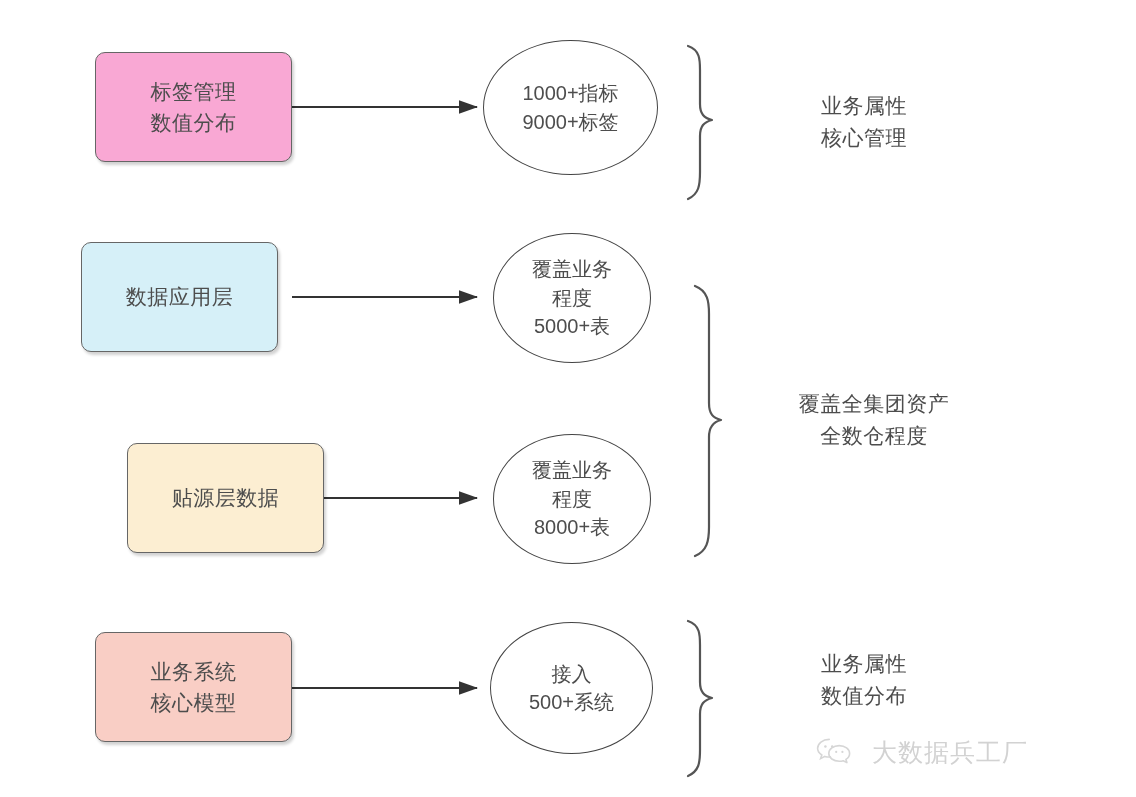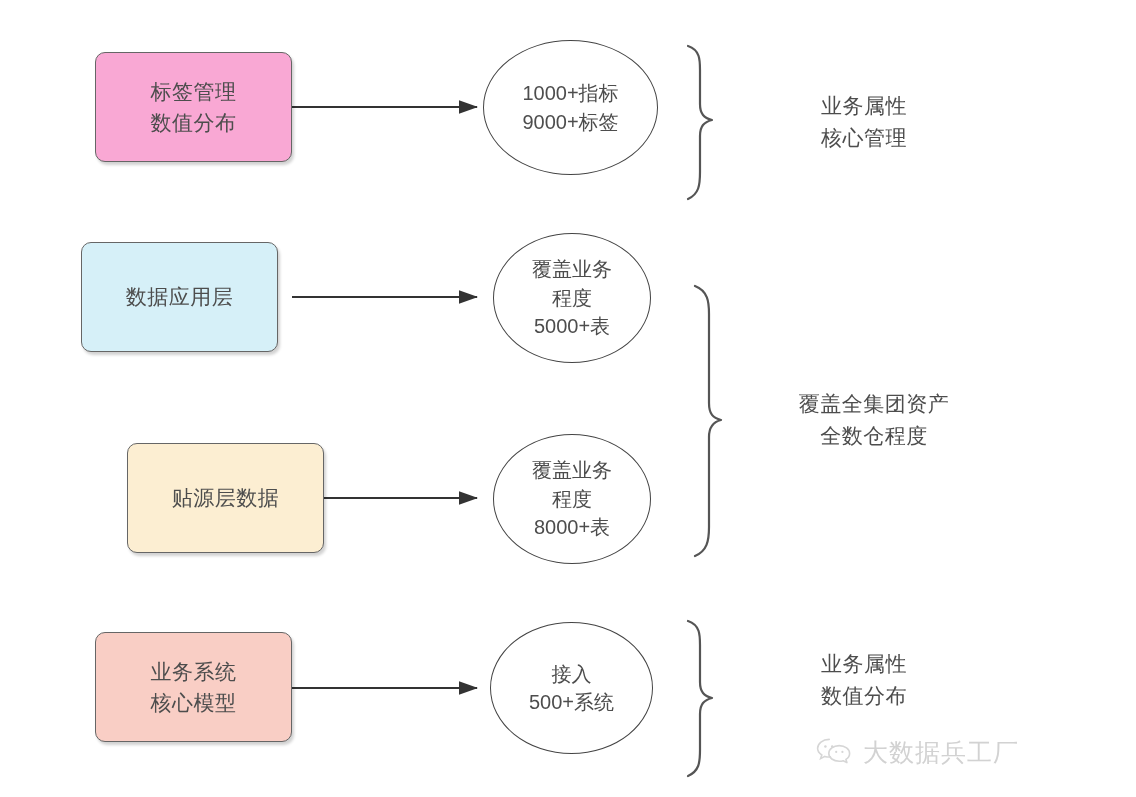--- a/index.html
+++ b/index.html
@@ -65,21 +65,21 @@
     letter-spacing: 0.5px;
     text-align: center;
     white-space: nowrap;
   }
   .group-label .line { display: block; }
 
   .watermark {
     position: absolute;
     display: flex;
     align-items: center;
-    gap: 11px;
+    gap: 20px;
     color: #d2d2d2;
     font-size: 25px;
     letter-spacing: 1px;
     white-space: nowrap;
     user-select: none;
   }
   .watermark .wm-text { line-height: 1; }
   .wm-icon { display: block; }
 </style>
 </head>

